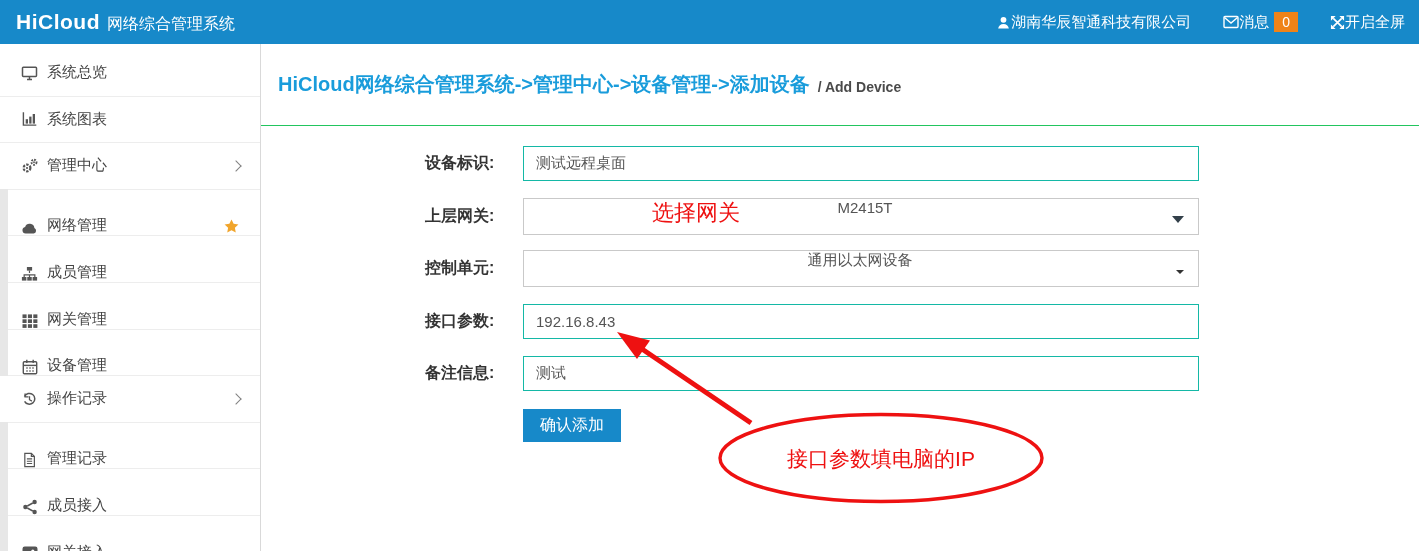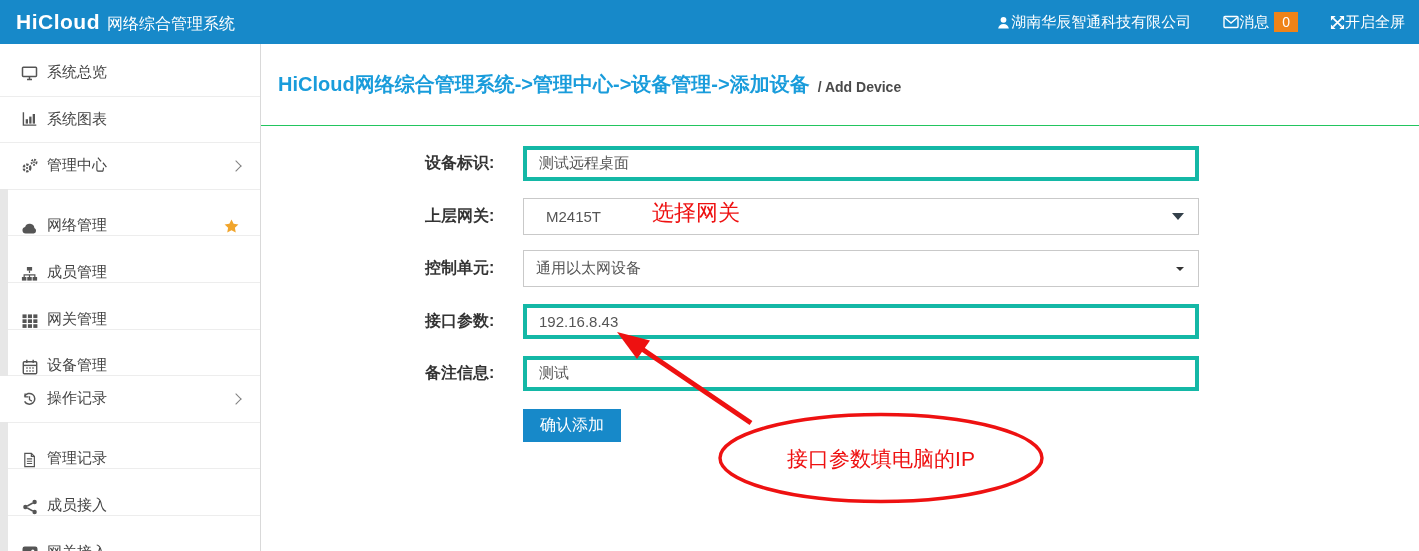--- a/index.html
+++ b/index.html
@@ -37,25 +37,25 @@
   .main { position:absolute; left:261px; top:44px; right:0; bottom:0; background:#fff; }
   .page-header { height:82px; border-bottom:1px solid #22c55e; display:flex;
                  align-items:center; padding-left:17px; }
   .crumb { color:#199cdb; font-size:20px; font-weight:bold; }
   .crumb-suffix { color:#4a4a4a; font-size:14px; font-weight:bold; margin-left:8px; padding-top:4px; }
 
   .form { position:absolute; left:164px; top:102px; }
   .frow { display:flex; align-items:center; height:35px; margin-bottom:17.5px; }
   .flabel { width:82px; font-size:16px; font-weight:bold; color:#333; white-space:nowrap; }
   .fctl { margin-left:16px; }
-  .finput { width:676px; height:35px; border:4px solid #14b8a6; background:#fff;
+  .finput { width:676px; height:35px; border:1px solid #14b8a6; background:#fff;
             padding:0 12px; font-size:15px; color:#555; font-family:"Liberation Sans",sans-serif; outline:none; }
   .fselect { width:676px; height:37px; border:1px solid #c9c9c9; background:#fff;
              display:flex; align-items:center; padding:0 14px 0 12px; font-size:15px;
-             color:#555; cursor:pointer; }
+             color:#555; cursor:pointer;flex-direction:column; }
   .fselect.pad { padding-left:22px; }
   .caret { margin-left:auto; width:0; height:0; border-style:solid; }
   .caret.big { border-width:7px 6px 0 6px; border-color:#33404a transparent transparent transparent; }
   .caret.small { border-width:4.5px 4px 0 4px; border-color:#333 transparent transparent transparent; }
   .submit { display:block; margin:18px 0 0 98px; width:98px; height:33px; background:#1789c9;
             color:#fff; border:none; font-size:16px; font-family:"Liberation Sans",sans-serif;
             cursor:pointer; }
 
   
   .anno-select { position:absolute; left:391px; top:154px; color:#ee1111; font-size:22px; z-index:6; }

